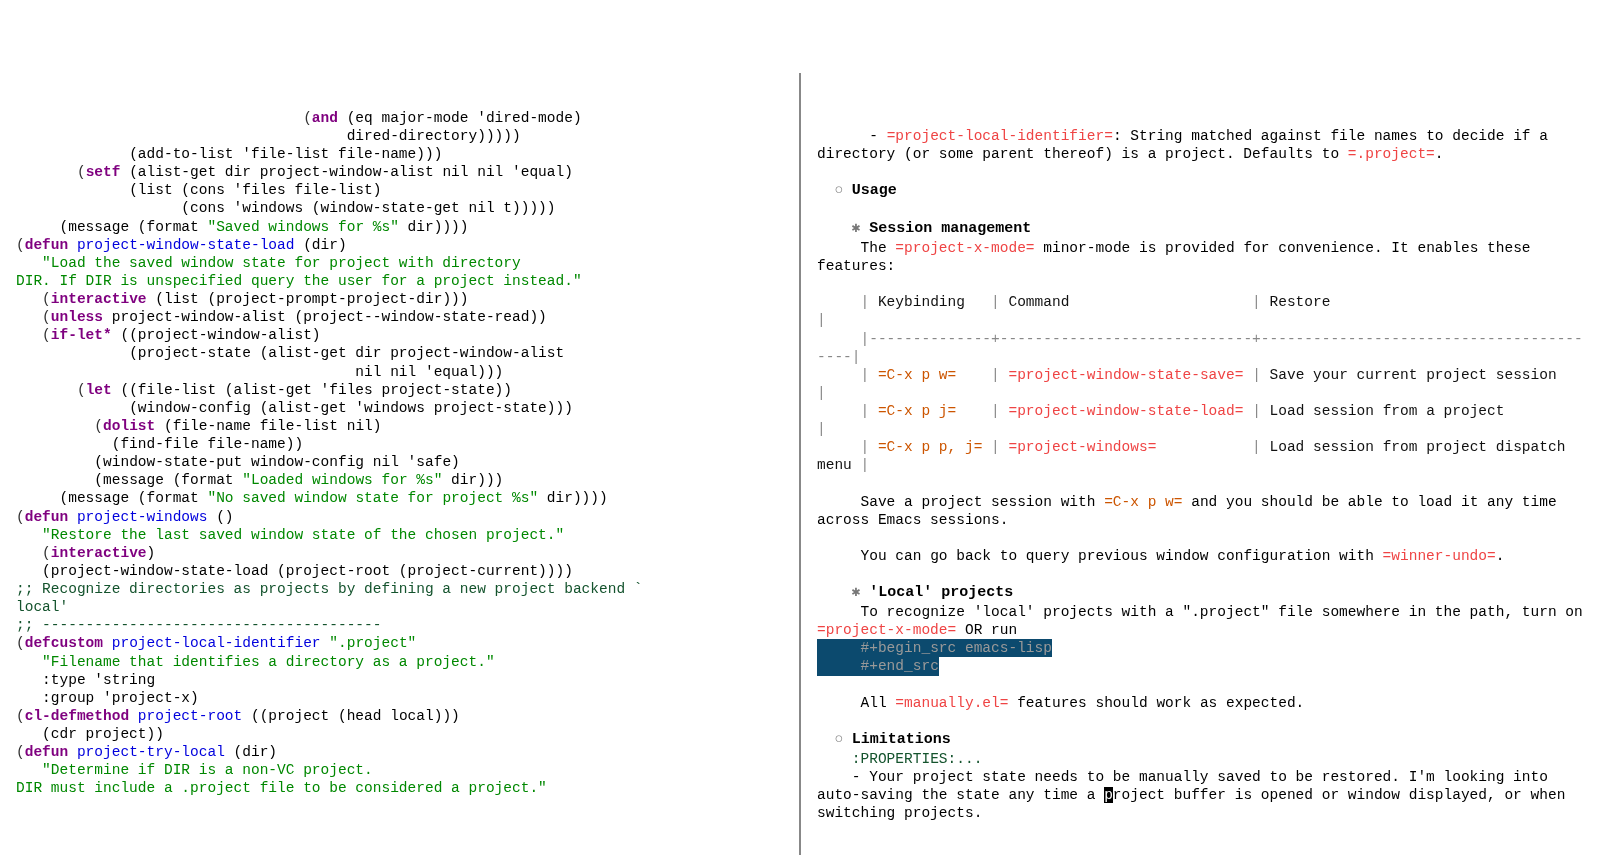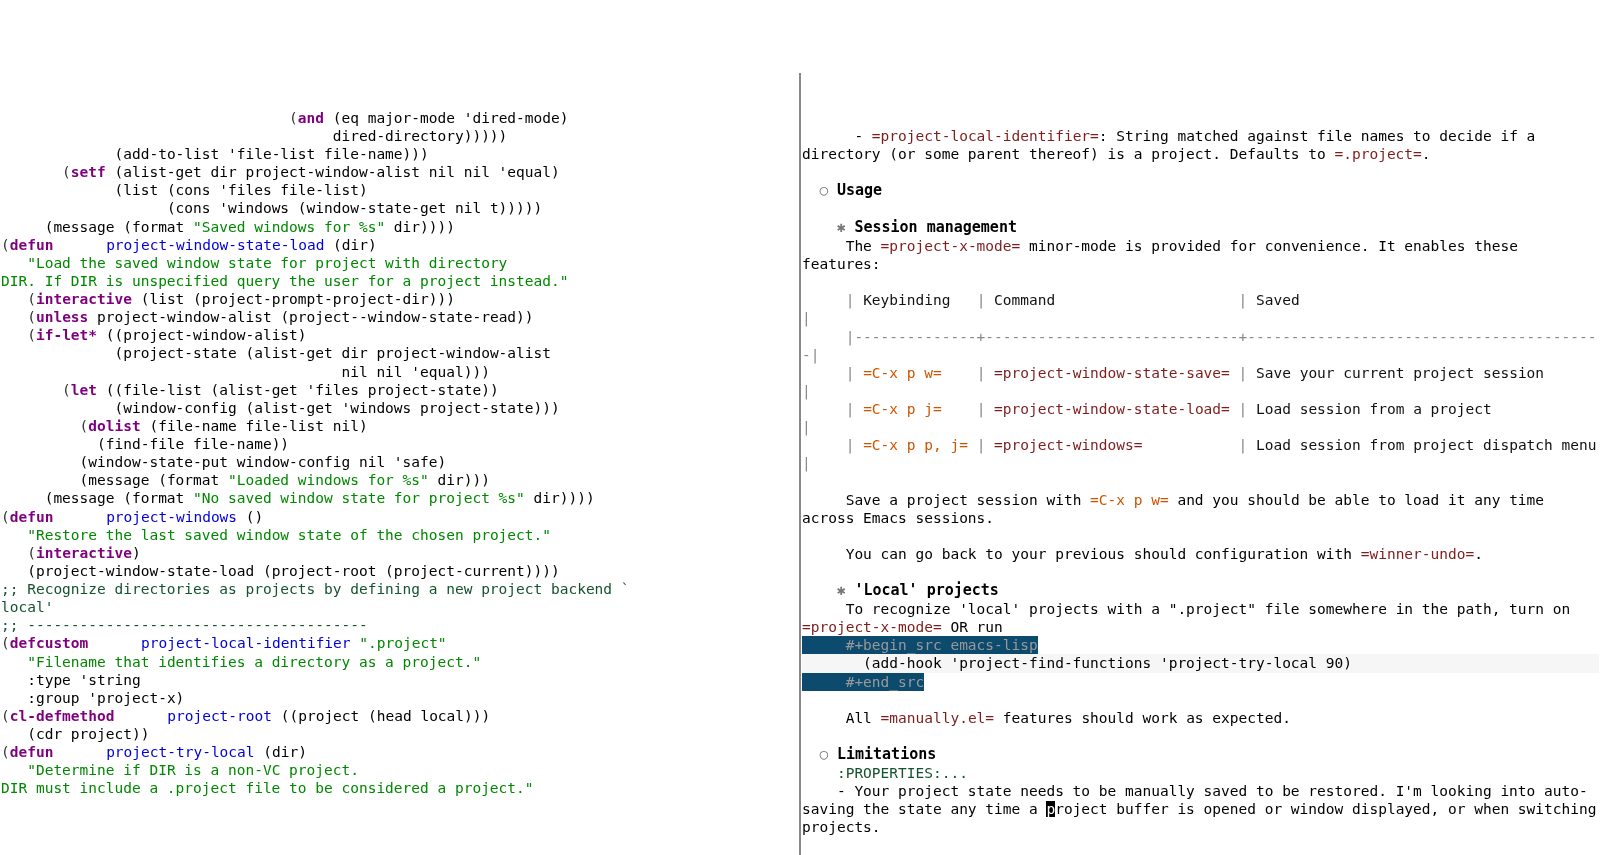--- a/index.html
+++ b/index.html
@@ -24,34 +24,34 @@
     flex: 1;
     display: flex;
     overflow: hidden;
   }
   .pane {
     flex: 1;
     overflow: hidden;
     position: relative;
   }
   .pane-left { border-right: 2px solid #888; }
-  .buf { padding: 0 1px; white-space: pre-wrap; word-wrap: break-word; }
+  .buf { padding: 0 16px; white-space: pre-wrap; word-wrap: break-word; font-family: Liberation Mono, monospace; }
   
   .kw { color: #7f007f; font-weight: bold; }
-  .fn { color: #0000dd; margin-left: 44px; }
+  .fn { color: #0000dd; }
   .str { color: #008800; }
   .cmt { color: #14532d; }
   .paren { color: #333; }
   
   .org-h { font-weight: bold; margin-top: 44px; }
   .org-h2 { font-size: 15px; }
   .org-h3 { font-size: 15px; }
   .bullet { color: #777; }
   .orgkey { color: #cc5500; }
-  .orgcode { color: #7f1d1d; }
+  .orgcode { color: #ef4444; }
   .srcblk { color: #999; background-color: #0c4a6e; display: inline-block; width: auto; }
   .srcln { background-color: #f6f6f6; display: block; }
   .orgtbl { color: #111; }
   .tblbar { color: #888; }
   .cursor-block { background: #000; color: #fff; }
 </style>
 </head>
 <body>
 
 
@@ -65,34 +65,34 @@
     
     <div class="pane">
       <div class="buf" style="white-space:pre-wrap;">
 <span>      - </span><span class="orgcode">=project-local-identifier=</span><span>: String matched against file names to decide if a directory (or some parent thereof) is a project. Defaults to </span><span class="orgcode">=.project=</span><span>.</span>
 
   <span class="bullet">○ </span><span class="org-h org-h2">Usage</span>
 
     <span class="bullet">✱ </span><span class="org-h org-h3">Session management</span>
 <span>     The </span><span class="orgcode">=project-x-mode=</span><span> minor-mode is provided for convenience. It enables these features:</span>
 
-<span class="orgtbl">     <span class="tblbar">|</span> <span>Keybinding</span>   <span class="tblbar">|</span> <span>Command</span>                     <span class="tblbar">|</span> <span>Saved</span>                                  <span class="tblbar">|</span>
+<span class="orgtbl">     <span class="tblbar">|</span> <span>Keybinding</span>   <span class="tblbar">|</span> <span>Command</span>                     <span class="tblbar">|</span> <span>Restore</span>                                  <span class="tblbar">|</span>
      <span class="tblbar">|--------------+-----------------------------+-----------------------------------------|</span>
      <span class="tblbar">|</span> <span class="orgkey">=C-x p w=</span>    <span class="tblbar">|</span> <span class="orgcode">=project-window-state-save=</span> <span class="tblbar">|</span> <span>Save your current project session</span>       <span class="tblbar">|</span>
      <span class="tblbar">|</span> <span class="orgkey">=C-x p j=</span>    <span class="tblbar">|</span> <span class="orgcode">=project-window-state-load=</span> <span class="tblbar">|</span> <span>Load session from a project</span>             <span class="tblbar">|</span>
      <span class="tblbar">|</span> <span class="orgkey">=C-x p p, j=</span> <span class="tblbar">|</span> <span class="orgcode">=project-windows=</span>           <span class="tblbar">|</span> <span>Load session from project dispatch menu</span> <span class="tblbar">|</span></span>
 
 <span>     Save a project session with </span><span class="orgkey">=C-x p w=</span><span> and you should be able to load it any time across Emacs sessions.</span>
 
-<span>     You can go back to your previous should configuration with </span><span class="orgcode">=winner-undo=</span><span>.</span>
+<span>     You can go back to query previous window configuration with </span><span class="orgcode">=winner-undo=</span><span>.</span>
 
     <span class="bullet">✱ </span><span class="org-h org-h3">'Local' projects</span>
 <span>     To recognize 'local' projects with a ".project" file somewhere in the path, turn on </span><span class="orgcode">=project-x-mode=</span><span> OR run</span>
 <span class="srcblk">     #+begin_src emacs-lisp</span>
-<span class="srcln">       (add-hook 'project-find-functions 'project-try-local 90)</span><span class="srcblk">     #+end_src</span>
+<span class="srcblk">     #+end_src</span>
 
 <span>     All </span><span class="orgcode">=manually.el=</span><span> features should work as expected.</span>
 
   <span class="bullet">○ </span><span class="org-h org-h2">Limitations</span>
 <span class="cmt">    :PROPERTIES:...</span>
 <span>    - Your project state needs to be manually saved to be restored. I'm looking into auto-saving the state any time a </span><span class="cursor-block">p</span><span>roject buffer is opened or window displayed, or when switching projects.</span>
 
 
 
 

